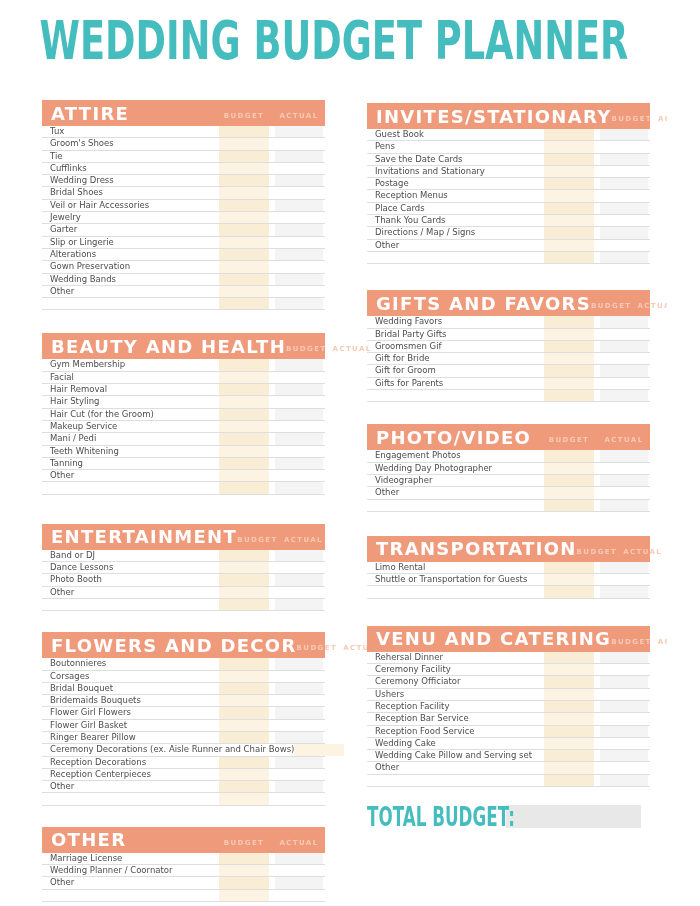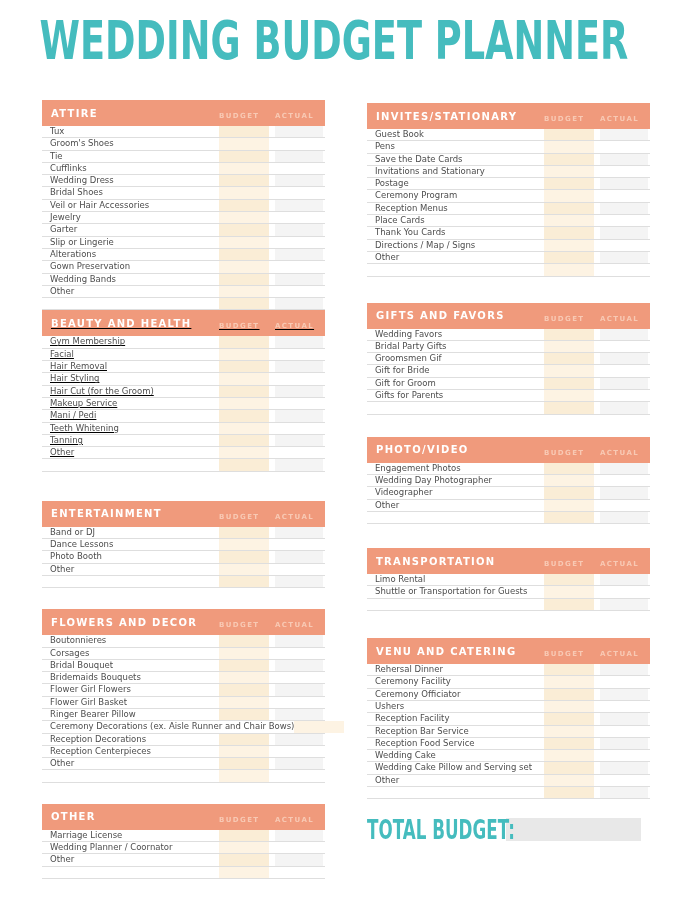--- a/index.html
+++ b/index.html
@@ -19,25 +19,25 @@
   .cols{display:flex;padding:0 0 0 42px;gap:42px;}
   .col{width:283px;flex:0 0 283px;}
   .col-right{padding-top:3px;}
   
   .section{width:283px;}
   .sec-header{
     height:26px;background:var(--header-salmon,#F09A7C);
     display:flex;align-items:center;padding-right:2px;box-sizing:border-box;
   }
   .sec-title{
-    flex:1;padding-left:9px;color:#ffffff;font-weight:700;font-size:10px;
+    flex:1;padding-left:9px;color:#ffffff;font-weight:700;font-size:18px;
     letter-spacing:1.3px;white-space:nowrap;
   }
   .sec-col{
-    font-size:7px;font-weight:700;letter-spacing:1.4px;
+    font-size:7px;font-weight:700;letter-spacing:1.4px;text-align:center;
     color:var(--header-label-peach,#F8C9B4);padding-top:6px;
   }
   .sec-budget{width:50px;}
   .sec-gap,.gap{width:6px;flex:0 0 6px;}
   .sec-actual{width:48px;}
   
   .row{
     display:flex;height:12.3px;box-sizing:border-box;align-items:stretch;
     border-bottom:1px solid var(--row-border,#DEDEDE);
     padding-right:2px;font-size:8.5px;color:var(--item-text,#4D4D4D);
@@ -46,21 +46,21 @@
     flex:1;padding-left:8px;line-height:11.5px;white-space:nowrap;overflow:visible;
     position:relative;z-index:2;
   }
   .cell-budget{width:50px;flex:0 0 50px;background:var(--budget-cell-cream,#FBF1DF);}
   .row:nth-child(odd) .cell-budget{background:#FAEDD6;}
   .row:nth-child(even) .cell-budget{background:#FDF3E3;}
   .cell-actual{width:48px;flex:0 0 48px;background:#ffffff;}
   .row:nth-child(odd) .cell-actual{background:var(--actual-cell-gray,#F4F4F4);}
   
   .section--attire{margin-top:0;}
-  .section--beauty{text-decoration:underline;}
+  .section--beauty{margin-top:23px;}
   .section--entertainment{margin-top:29px;}
   .section--flowers{margin-top:21px;}
   .section--other{margin-top:21px;}
   .section--invites{margin-top:0;}
   .section--gifts{margin-top:26px;}
   .section--photo{margin-top:22px;}
   .section--transportation{margin-top:24px;}
   .section--venu{margin-top:27px;}
   
   .total-row{margin-top:17px;display:flex;align-items:center;height:26px;}
@@ -503,26 +503,20 @@
     <span class="cell-actual"></span>
   </div>
 
   <div class="row">
     <span class="cell-label">Postage</span>
     <span class="cell-budget"></span>
     <span class="gap"></span>
     <span class="cell-actual"></span>
   </div>
 
-  <div class="row">
-    <span class="cell-label">Ceremony Program</span>
-    <span class="cell-budget"></span>
-    <span class="gap"></span>
-    <span class="cell-actual"></span>
-  </div>
 
   <div class="row">
     <span class="cell-label">Reception Menus</span>
     <span class="cell-budget"></span>
     <span class="gap"></span>
     <span class="cell-actual"></span>
   </div>
 
   <div class="row">
     <span class="cell-label">Place Cards</span>

